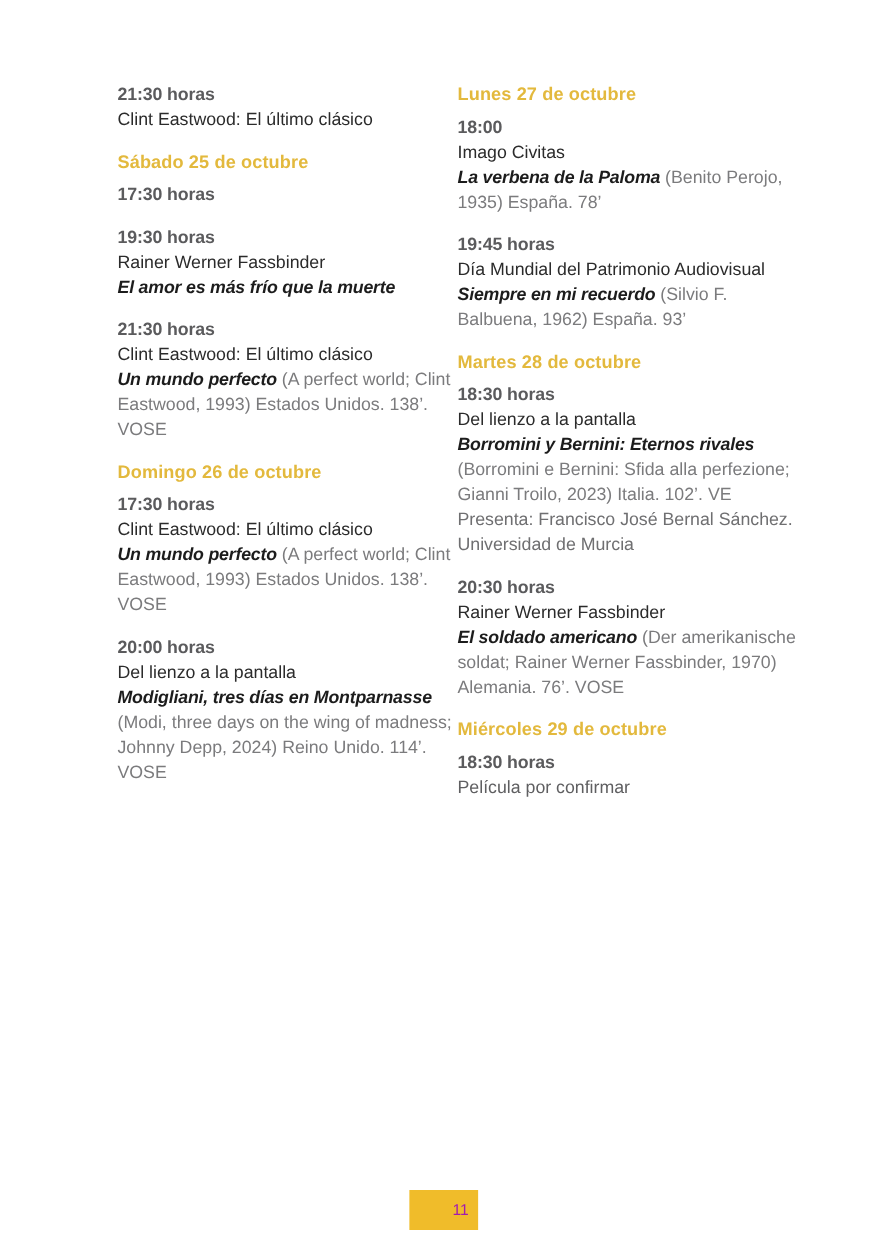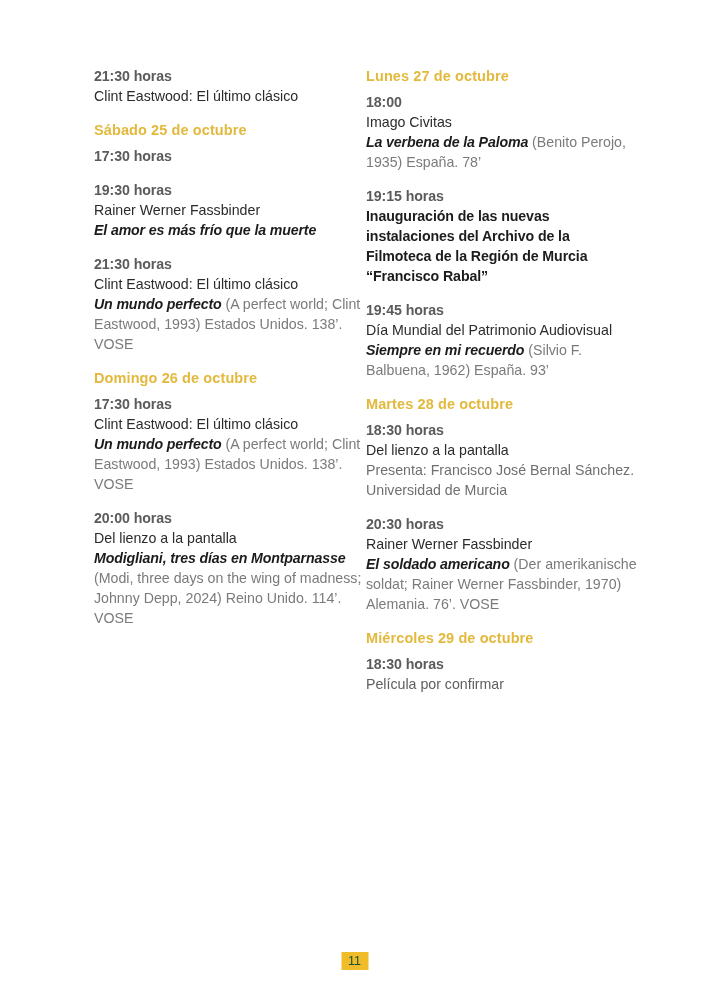--- a/index.html
+++ b/index.html
@@ -114,29 +114,30 @@
     line-height: 20px;
   }
 
   
   #page-badge {
     position: absolute;
     left: 50%;
     transform: translateX(-50%);
     top: 952px;
     width: 27px;
-    height: 18px;
+    height: 32px;
     background: #f0bc2a;
-    color: #14532d;
+    color: #a21caf;
     font-size: 12.5px;
     font-weight: normal;
     display: flex;
     align-items: center;
     justify-content: center;
     line-height: 1;
+    padding-left: 28px;
   }
 </style>
 </head>
 <body>
 
 <div id="page">
   <div id="columns">
       <div class="column">
         <div class="day-block">
           <div class="event">
@@ -176,34 +177,31 @@
       </div>
       <div class="column">
         <div class="day-block">
           <h2 class="day-heading">Lunes 27 de octubre</h2>
           <div class="event">
             <span class="event-time">18:00</span>
             <span class="event-cycle">Imago Civitas</span>
             <span class="event-body"><span class="event-title">La verbena de la Paloma</span><span> (Benito Perojo, 1935) España. 78’</span></span>
           </div>
           <div class="event">
-            <span class="event-time">19:15 horas</span>
-            <span class="event-headline">Inauguración de las nuevas instalaciones del Archivo de la Filmoteca de la Región de Murcia “Francisco Rabal”</span>
-          </div>
-          <div class="event">
             <span class="event-time">19:45 horas</span>
             <span class="event-cycle">Día Mundial del Patrimonio Audiovisual</span>
             <span class="event-body"><span class="event-title">Siempre en mi recuerdo</span><span> (Silvio F. Balbuena, 1962) España. 93’</span></span>
           </div>
         </div>
         <div class="day-block">
           <h2 class="day-heading">Martes 28 de octubre</h2>
           <div class="event">
             <span class="event-time">18:30 horas</span>
             <span class="event-cycle">Del lienzo a la pantalla</span>
+            <span class="event-body"><span class="event-title">Borromini y Bernini: Eternos rivales</span><span> (Borromini e Bernini: Sfida alla perfezione; Gianni Troilo, 2023) Italia. 102’. VE</span></span>
             <span class="event-note">Presenta: Francisco José Bernal Sánchez. Universidad de Murcia</span>
           </div>
           <div class="event">
             <span class="event-time">20:30 horas</span>
             <span class="event-cycle">Rainer Werner Fassbinder</span>
             <span class="event-body"><span class="event-title">El soldado americano</span><span> (Der amerikanische soldat; Rainer Werner Fassbinder, 1970) Alemania. 76’. VOSE</span></span>
           </div>
         </div>
         <div class="day-block">
           <h2 class="day-heading">Miércoles 29 de octubre</h2>

